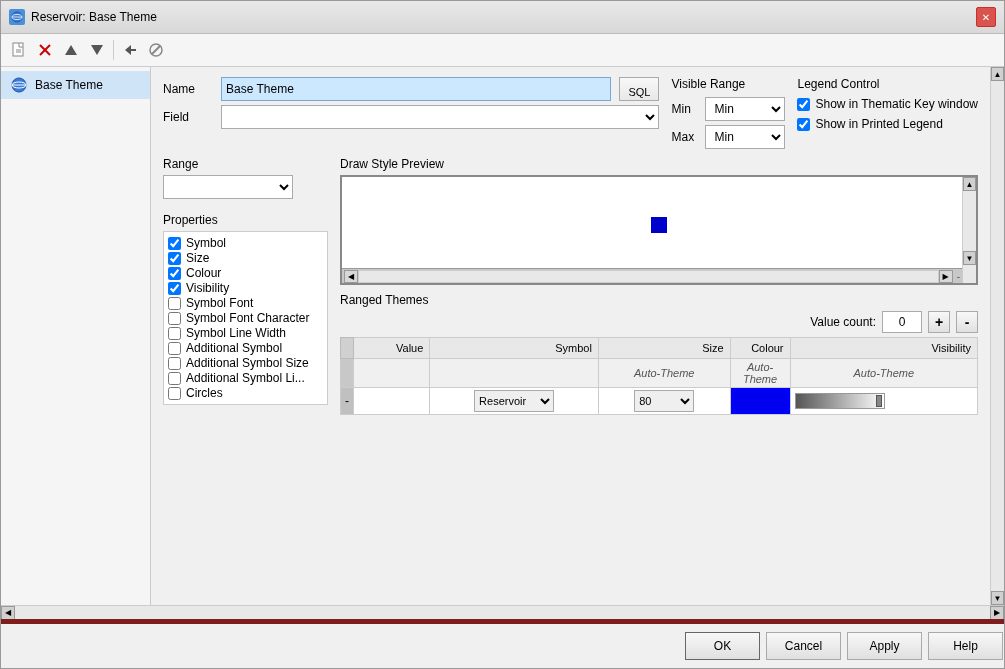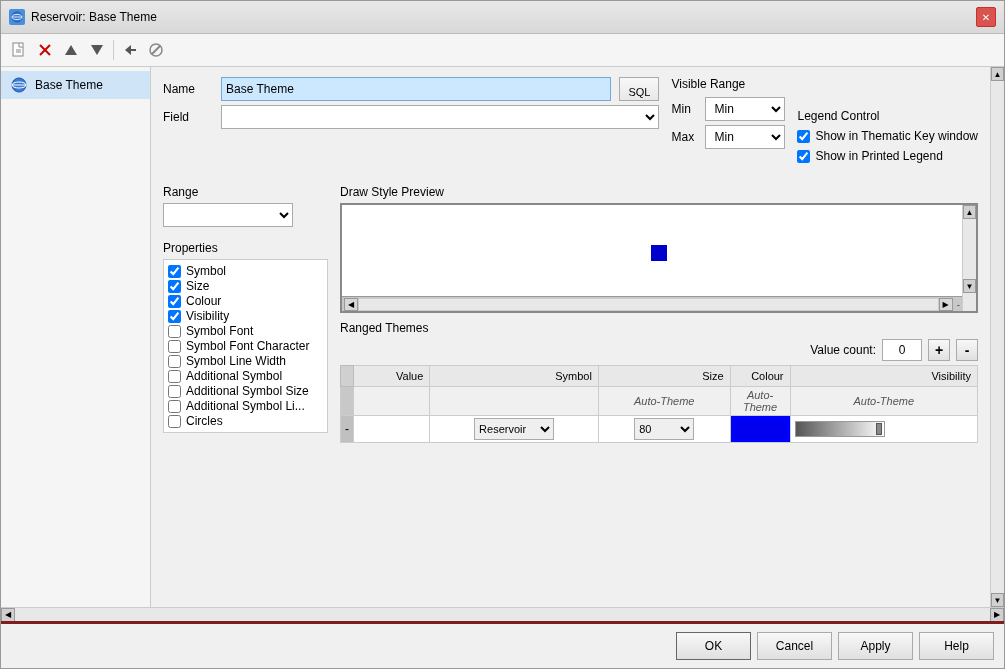--- a/index.html
+++ b/index.html
@@ -29,21 +29,21 @@
     
     .form-row { display: flex; align-items: center; gap: 8px; }
     .form-label { width: 50px; color: #000; }
     .form-input { flex: 1; height: 24px; border: 1px solid #7aa6d4; background: #fff; padding: 2px 4px; outline: none; font-size: 12px; }
     .form-input.selected { background: #cce8ff; border-color: #7aa6d4; }
     .sql-btn { height: 24px; padding: 8px 8px; border: 1px solid #aaa; background: linear-gradient(to bottom, #f8f8f8, #e8e8e8); cursor: pointer; font-size: 11px; }
     
     .select-dropdown { height: 24px; border: 1px solid #aaa; background: white; padding: 0 4px; font-size: 12px; width: 100%; }
     .field-select { flex: 1; }
     
-    .two-panel { display: flex; gap: 12px; flex: 1; margin-top: 12px; }
+    .two-panel { display: flex; gap: 12px; flex: 1; }
     
     .left-panel { width: 165px; flex-shrink: 0; display: flex; flex-direction: column; gap: 6px; }
     
     .range-section { }
     .section-label { font-size: 12px; color: #000; margin-bottom: 4px; }
     .range-dropdown { width: 130px; height: 24px; border: 1px solid #aaa; background: white; font-size: 12px; padding: 0 4px; }
     
     .checkbox-group { display: flex; flex-direction: column; gap: 2px; margin-top: 6px; }
     .checkbox-item { display: flex; align-items: center; gap: 5px; color: #888; }
     .checkbox-item.enabled { color: #000; }
@@ -66,21 +66,21 @@
     
     .themes-table { border: 1px solid #bbb; background: white; width: 100%; border-collapse: collapse; }
     .themes-table th { background: #e8e8e8; border: 1px solid #ccc; padding: 4px 6px; text-align: right; font-weight: normal; color: #000; font-size: 11px; }
     .themes-table td { border: 1px solid #ccc; padding: 2px 4px; font-size: 11px; text-align: center; }
     .auto-theme-row td { background: #f0f0f0; color: #555; font-style: italic; }
     .data-row td { background: white; }
     .color-cell-blue { background: #0000ff !important; width: 60px; }
     .visibility-cell { position: relative; }
     .lc-checkbox-row { display: flex; align-items: center; gap: 5px; margin-bottom: 2px; }
     
-    .bottom-bar { background: #f0f0f0; border-top: 3px solid #7f1d1d; padding: 8px 10px; display: flex; justify-content: flex-end; gap: 6px; }
+    .bottom-bar { background: #f0f0f0; border-top: 5px solid #7f1d1d; padding: 8px 1px; display: flex; justify-content: flex-end; gap: 6px; }
     .bottom-btn { height: 28px; min-width: 75px; padding: 0 12px; border: 1px solid #aaa; background: linear-gradient(to bottom, #f8f8f8, #e0e0e0); cursor: pointer; font-size: 12px; }
     .bottom-btn.default { border-color: #666; }
     
     .horiz-scroll { height: 14px; background: #e8e8e8; border-top: 1px solid #ccc; display: flex; align-items: center; }
     .scroll-arrow { width: 14px; height: 14px; background: #d0d0d0; border: 1px solid #999; display: flex; align-items: center; justify-content: center; font-size: 8px; cursor: pointer; }
     .scroll-track { flex: 1; height: 14px; background: #e8e8e8; }
     
     .symbol-dropdown { width: 80px; height: 22px; border: 1px solid #aaa; font-size: 11px; }
     .size-dropdown { width: 60px; height: 22px; border: 1px solid #aaa; font-size: 11px; }
     
@@ -195,21 +195,21 @@
             <div style="display:flex; align-items:center; gap:6px;">
               <span style="width:28px; font-size:12px;">Max</span>
               <select class="select-dropdown" style="width:80px; height:24px;">
                 <option>Min</option>
                 <option>Max</option>
                 <option>Custom</option>
               </select>
             </div>
           </div>
 
-          <div style="display:flex; flex-direction:column; gap:4px;margin-top:32px;">
+          <div style="display:flex; flex-direction:column; gap:4px;">
             <div style="font-size:12px; color:#000; margin-bottom:2px;">Legend Control</div>
             <div class="lc-checkbox-row">
               <input type="checkbox" checked="" style="">
               <span>Show in Thematic Key window</span>
             </div>
             <div class="lc-checkbox-row">
               <input type="checkbox" checked="" style="">
               <span>Show in Printed Legend</span>
             </div>
           </div>

